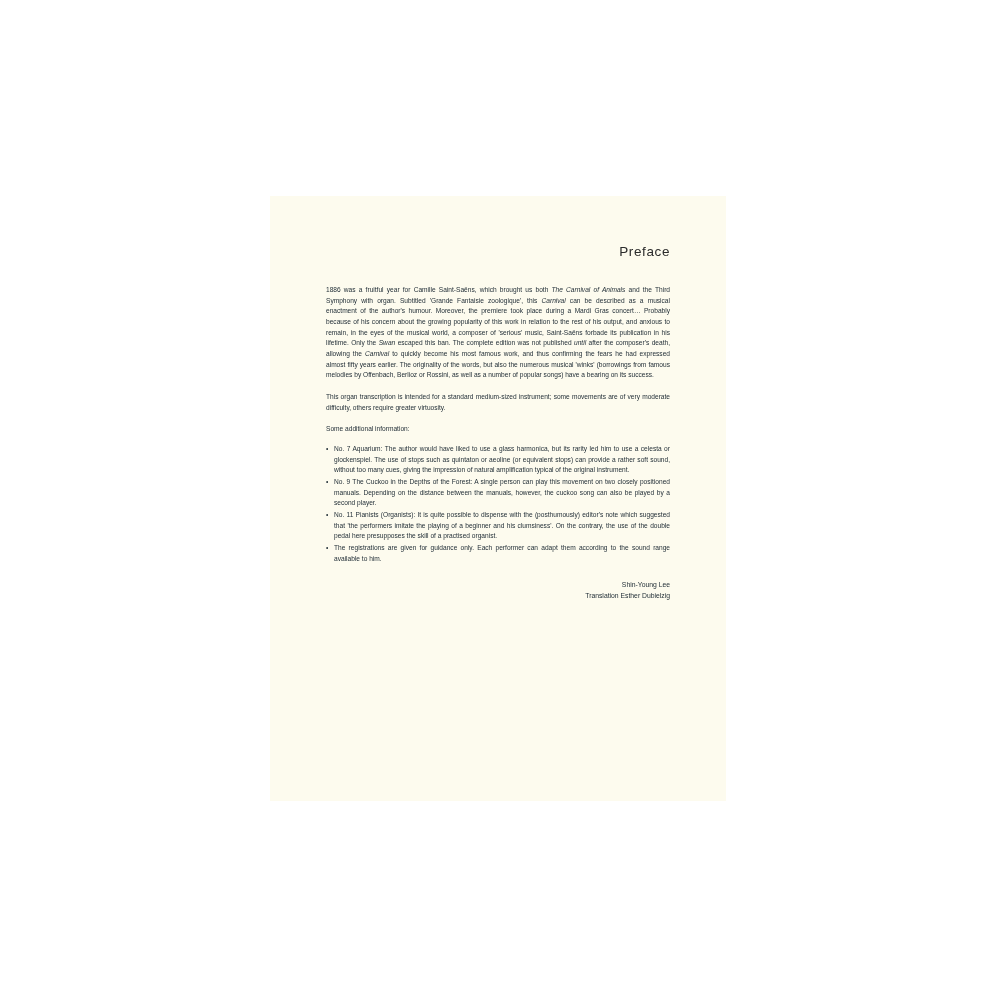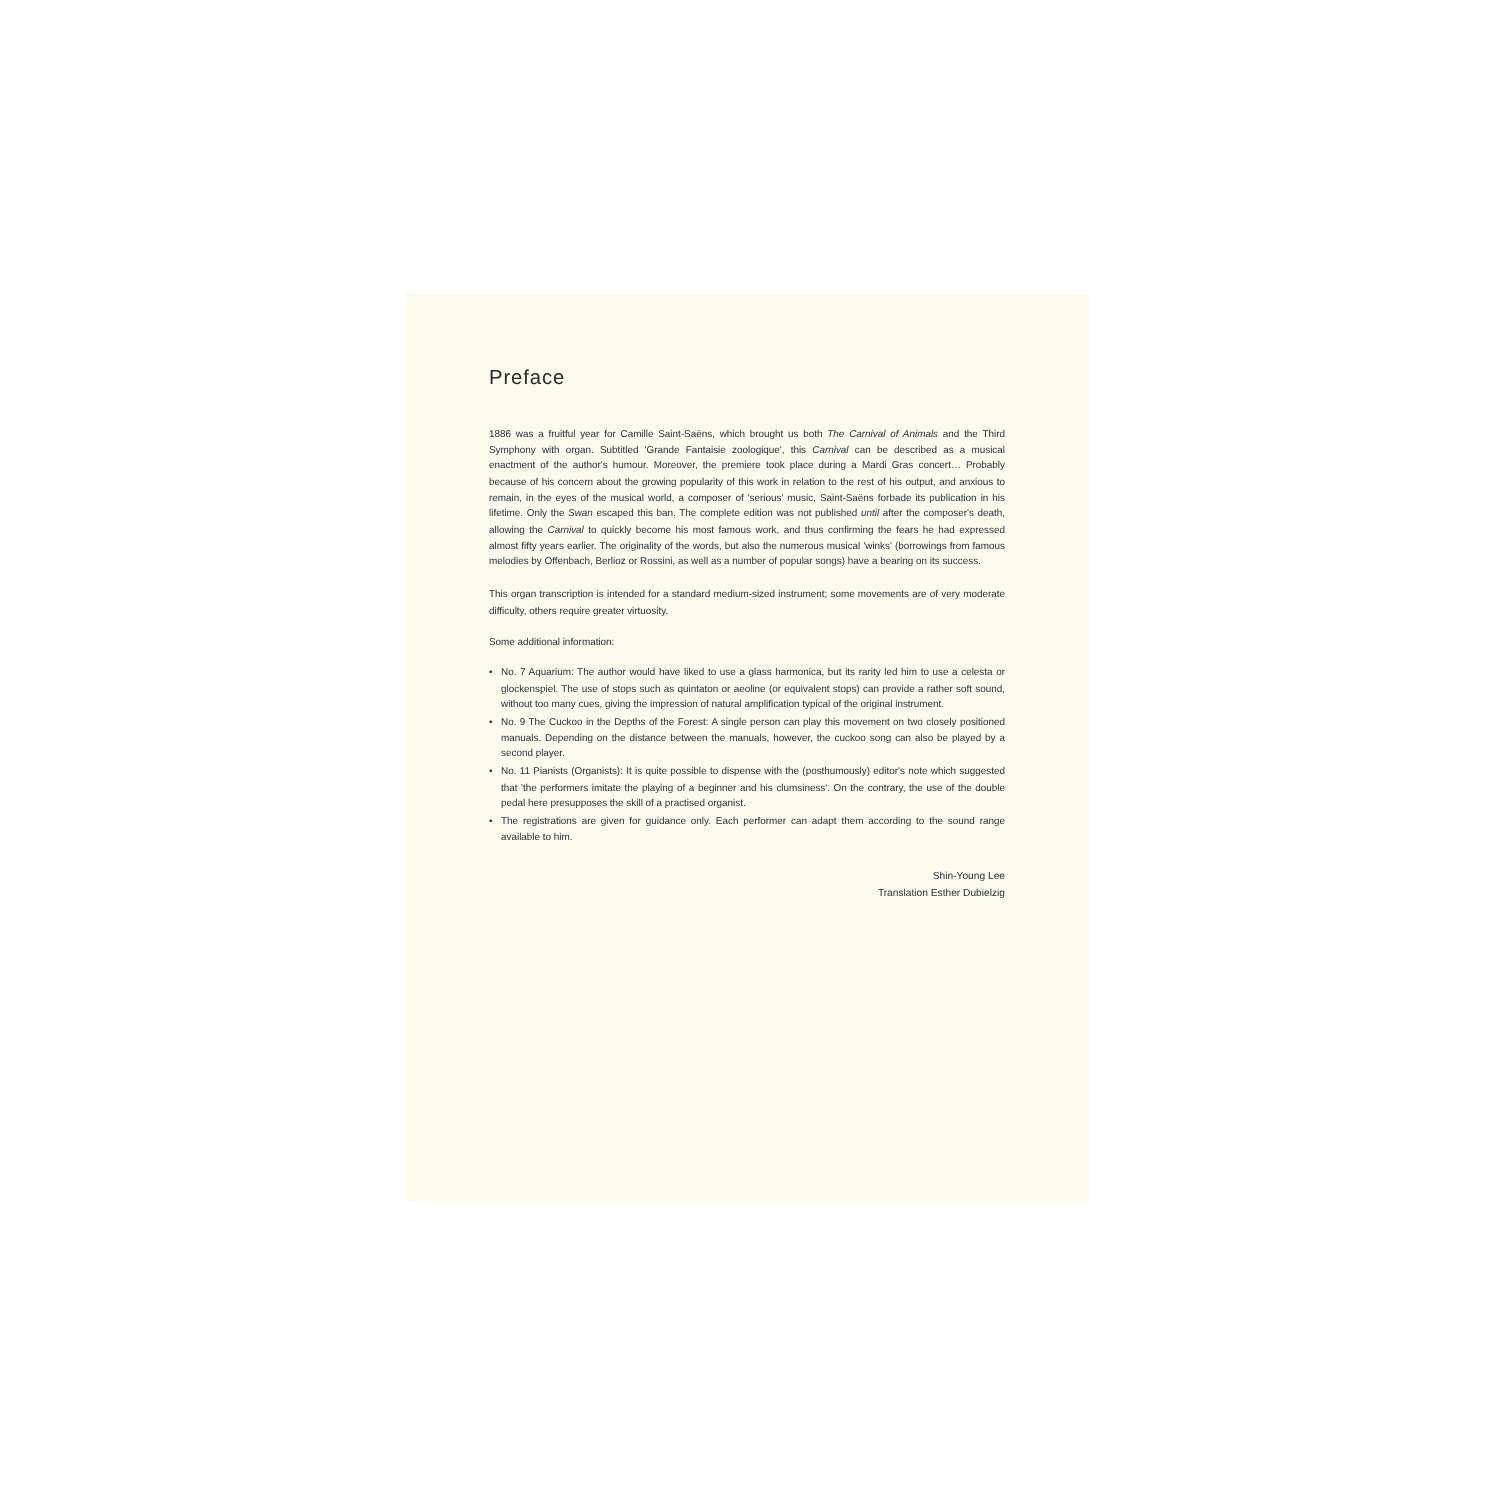--- a/index.html
+++ b/index.html
@@ -17,21 +17,21 @@
     width: 456px;
     height: 605px;
     background: #fdfbee;
   }
   .page-inner {
     padding: 0 56px;
     box-sizing: border-box;
     width: 100%;
   }
   .doc-title {
-    text-align: left;
+    text-align: right;
     font-size: 13.5px;
     color: #2b2b2b;
     letter-spacing: 0.6px;
     margin-top: 48px;
     margin-bottom: 26px;
     font-weight: normal;
   }
   .para {
     font-size: 6.6px;
     line-height: 1.62;

